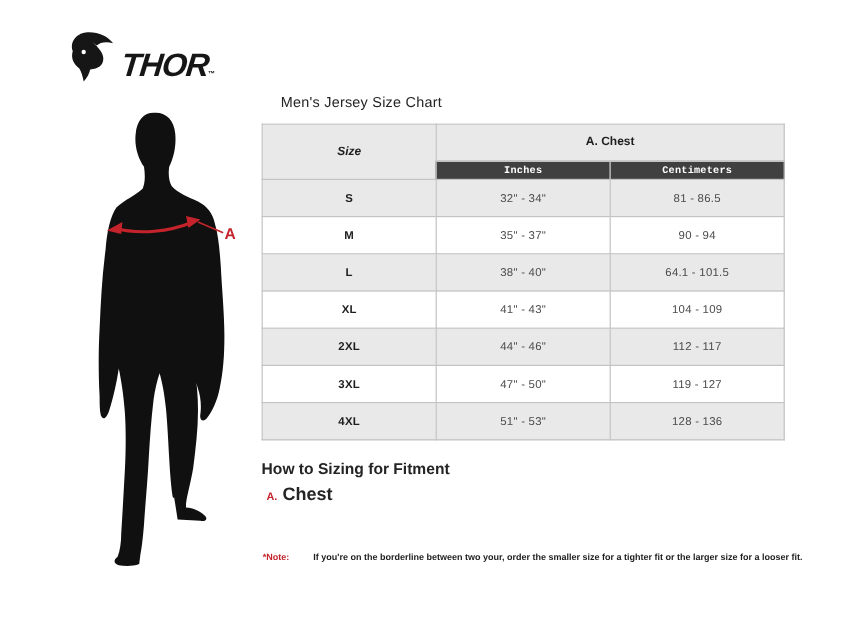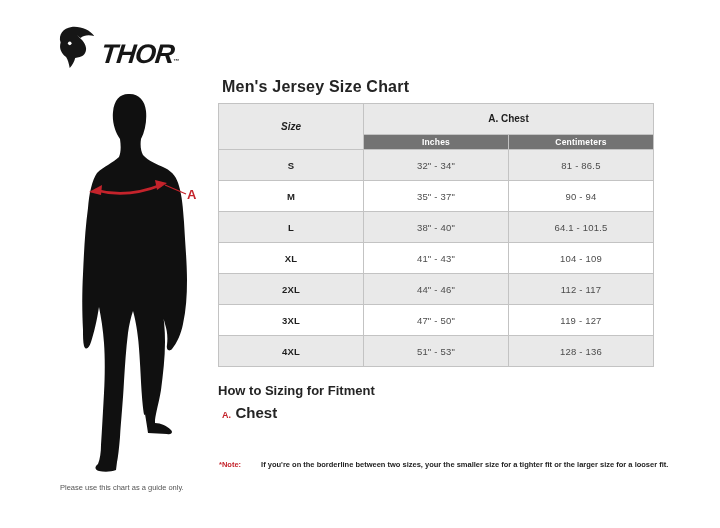--- a/index.html
+++ b/index.html
@@ -11,27 +11,27 @@
   .logo{left:57px;top:24px;display:flex;align-items:flex-end;gap:4px;}
   .logo svg{display:block;}
   .wordmark{font-size:27px;font-weight:700;font-style:italic;color:#161616;
             letter-spacing:-1px;transform:skewX(-6deg);line-height:1;padding-bottom:2px;}
   .tm{font-size:6px;font-weight:700;vertical-align:baseline;letter-spacing:0;}
 
   
   .figure{left:55px;top:90px;}
 
   
-  .chart-title{left:222px;top:78px;font-size:16px;font-weight:700;color:#242424;letter-spacing:.2px;}
+  .chart-title{left:234px;top:78px;font-size:12px;font-weight:400;color:#242424;letter-spacing:.2px;}
   table.size-chart{left:218px;top:103px;width:436px;border-collapse:collapse;table-layout:fixed;}
   table.size-chart th, table.size-chart td{border:1px solid #c3c3c3;text-align:center;padding:0;}
   th.hd{background:#e9e9e9;font-size:10px;font-weight:700;color:#1e1e1e;}
   th.hd-size{height:45px;font-style:italic;}
   th.hd-group{height:29px;}
-  th.unit{background:#737373;color:#ffffff;font-size:8.5px;font-weight:700;height:14px;letter-spacing:.2px;}
+  th.unit{background:#404040;color:#ffffff;font-size:8.5px;font-weight:700;height:14px;letter-spacing:.2px;font-family:Liberation Mono, monospace;}
   tbody td{height:30px;font-size:9.5px;color:#4c4c4c;letter-spacing:.2px;}
   tbody td.c-size{font-weight:700;color:#1e1e1e;}
   tbody tr:nth-child(odd){background:#e9e9e9;}
   tbody tr:nth-child(even){background:#ffffff;}
 
   
   .measure-heading{left:218px;top:383px;font-size:13px;font-weight:700;color:#242424;}
   .measure-item{left:222px;top:404px;width:300px;}
   .measure-key{font-size:9px;font-weight:700;color:#c4232b;}
   .measure-name{font-size:15px;font-weight:700;color:#242424;}
@@ -149,18 +149,17 @@
 
 <div class="abs measure-heading">How to Sizing for Fitment</div>
 <div class="abs measure-item">
   <div>
     <span class="measure-key">A.</span>
     <span class="measure-name">Chest</span>
   </div>
 </div>
 
 <div class="abs note">
-  <span class="note-label">*Note:</span><span>If you're on the borderline between two sizes, your the smaller size for a tighter fit or the larger size for a looser fit.</span>
+  <span class="note-label">*Note:</span><span>If you're on the borderline between two your, order the smaller size for a tighter fit or the larger size for a looser fit.</span>
 </div>
 
 <div class="abs footer">
-  <div>Please use this chart as a guide only.</div>
 </div>
 
 </body></html>

